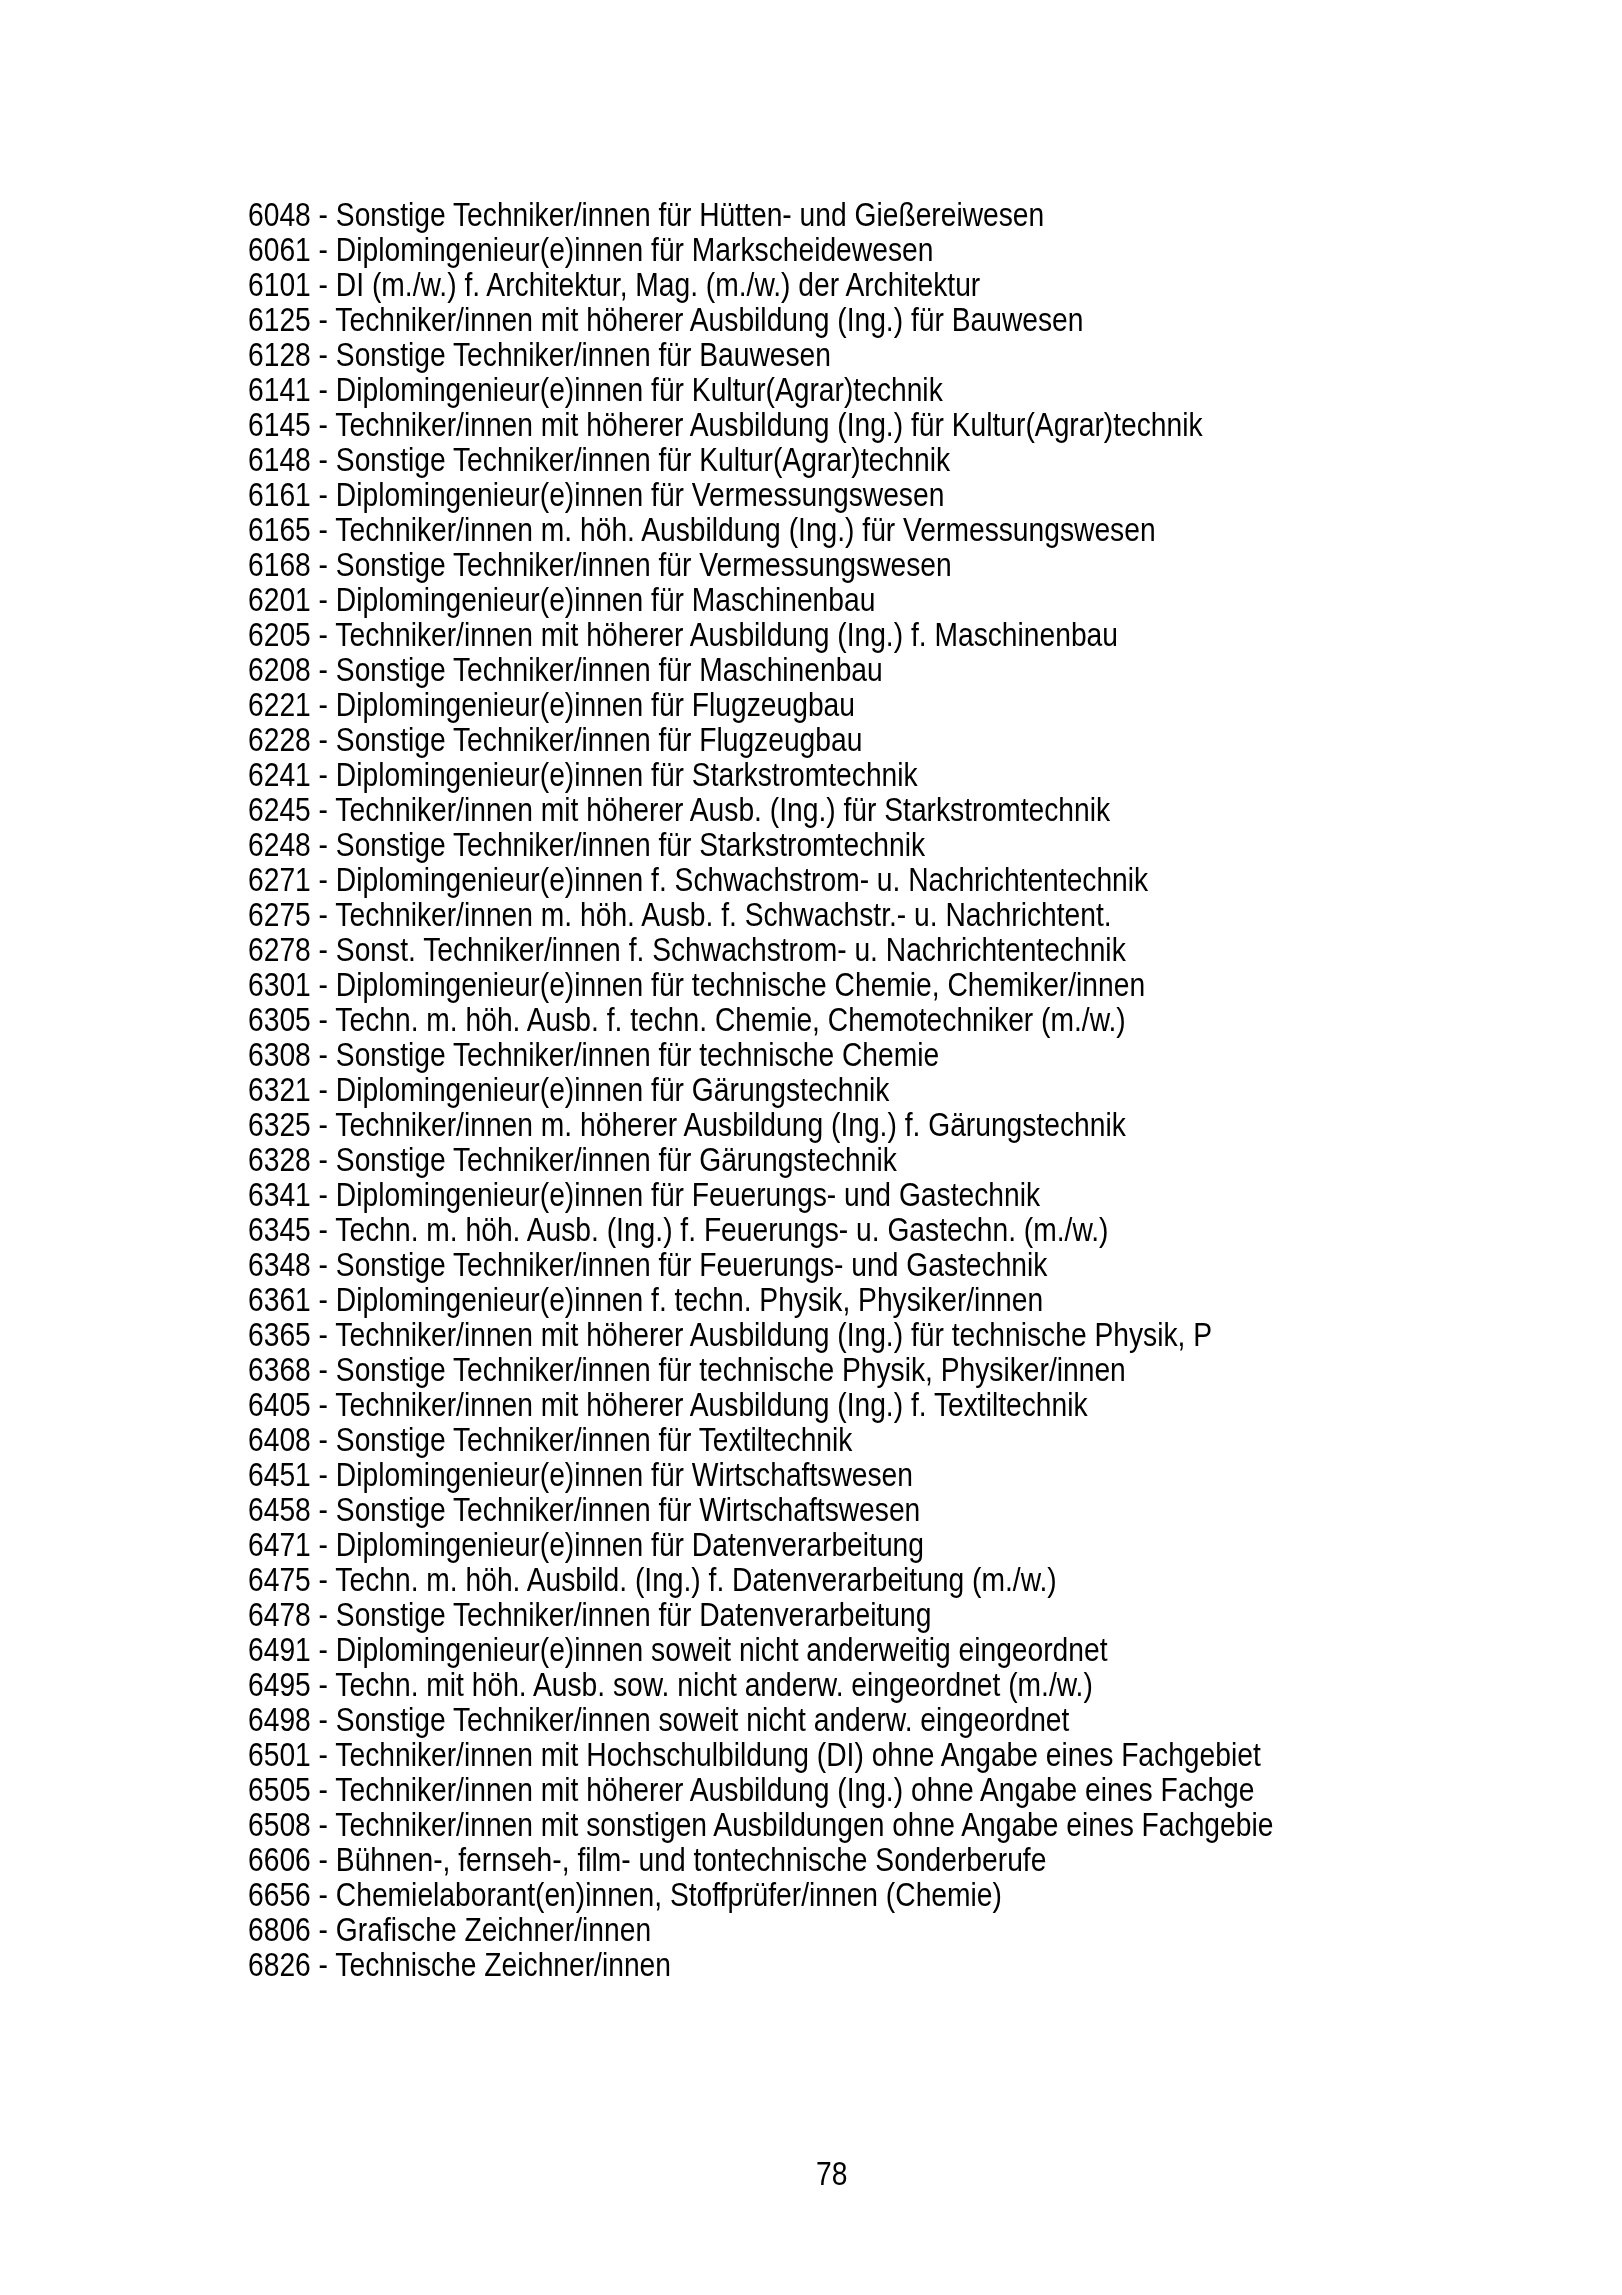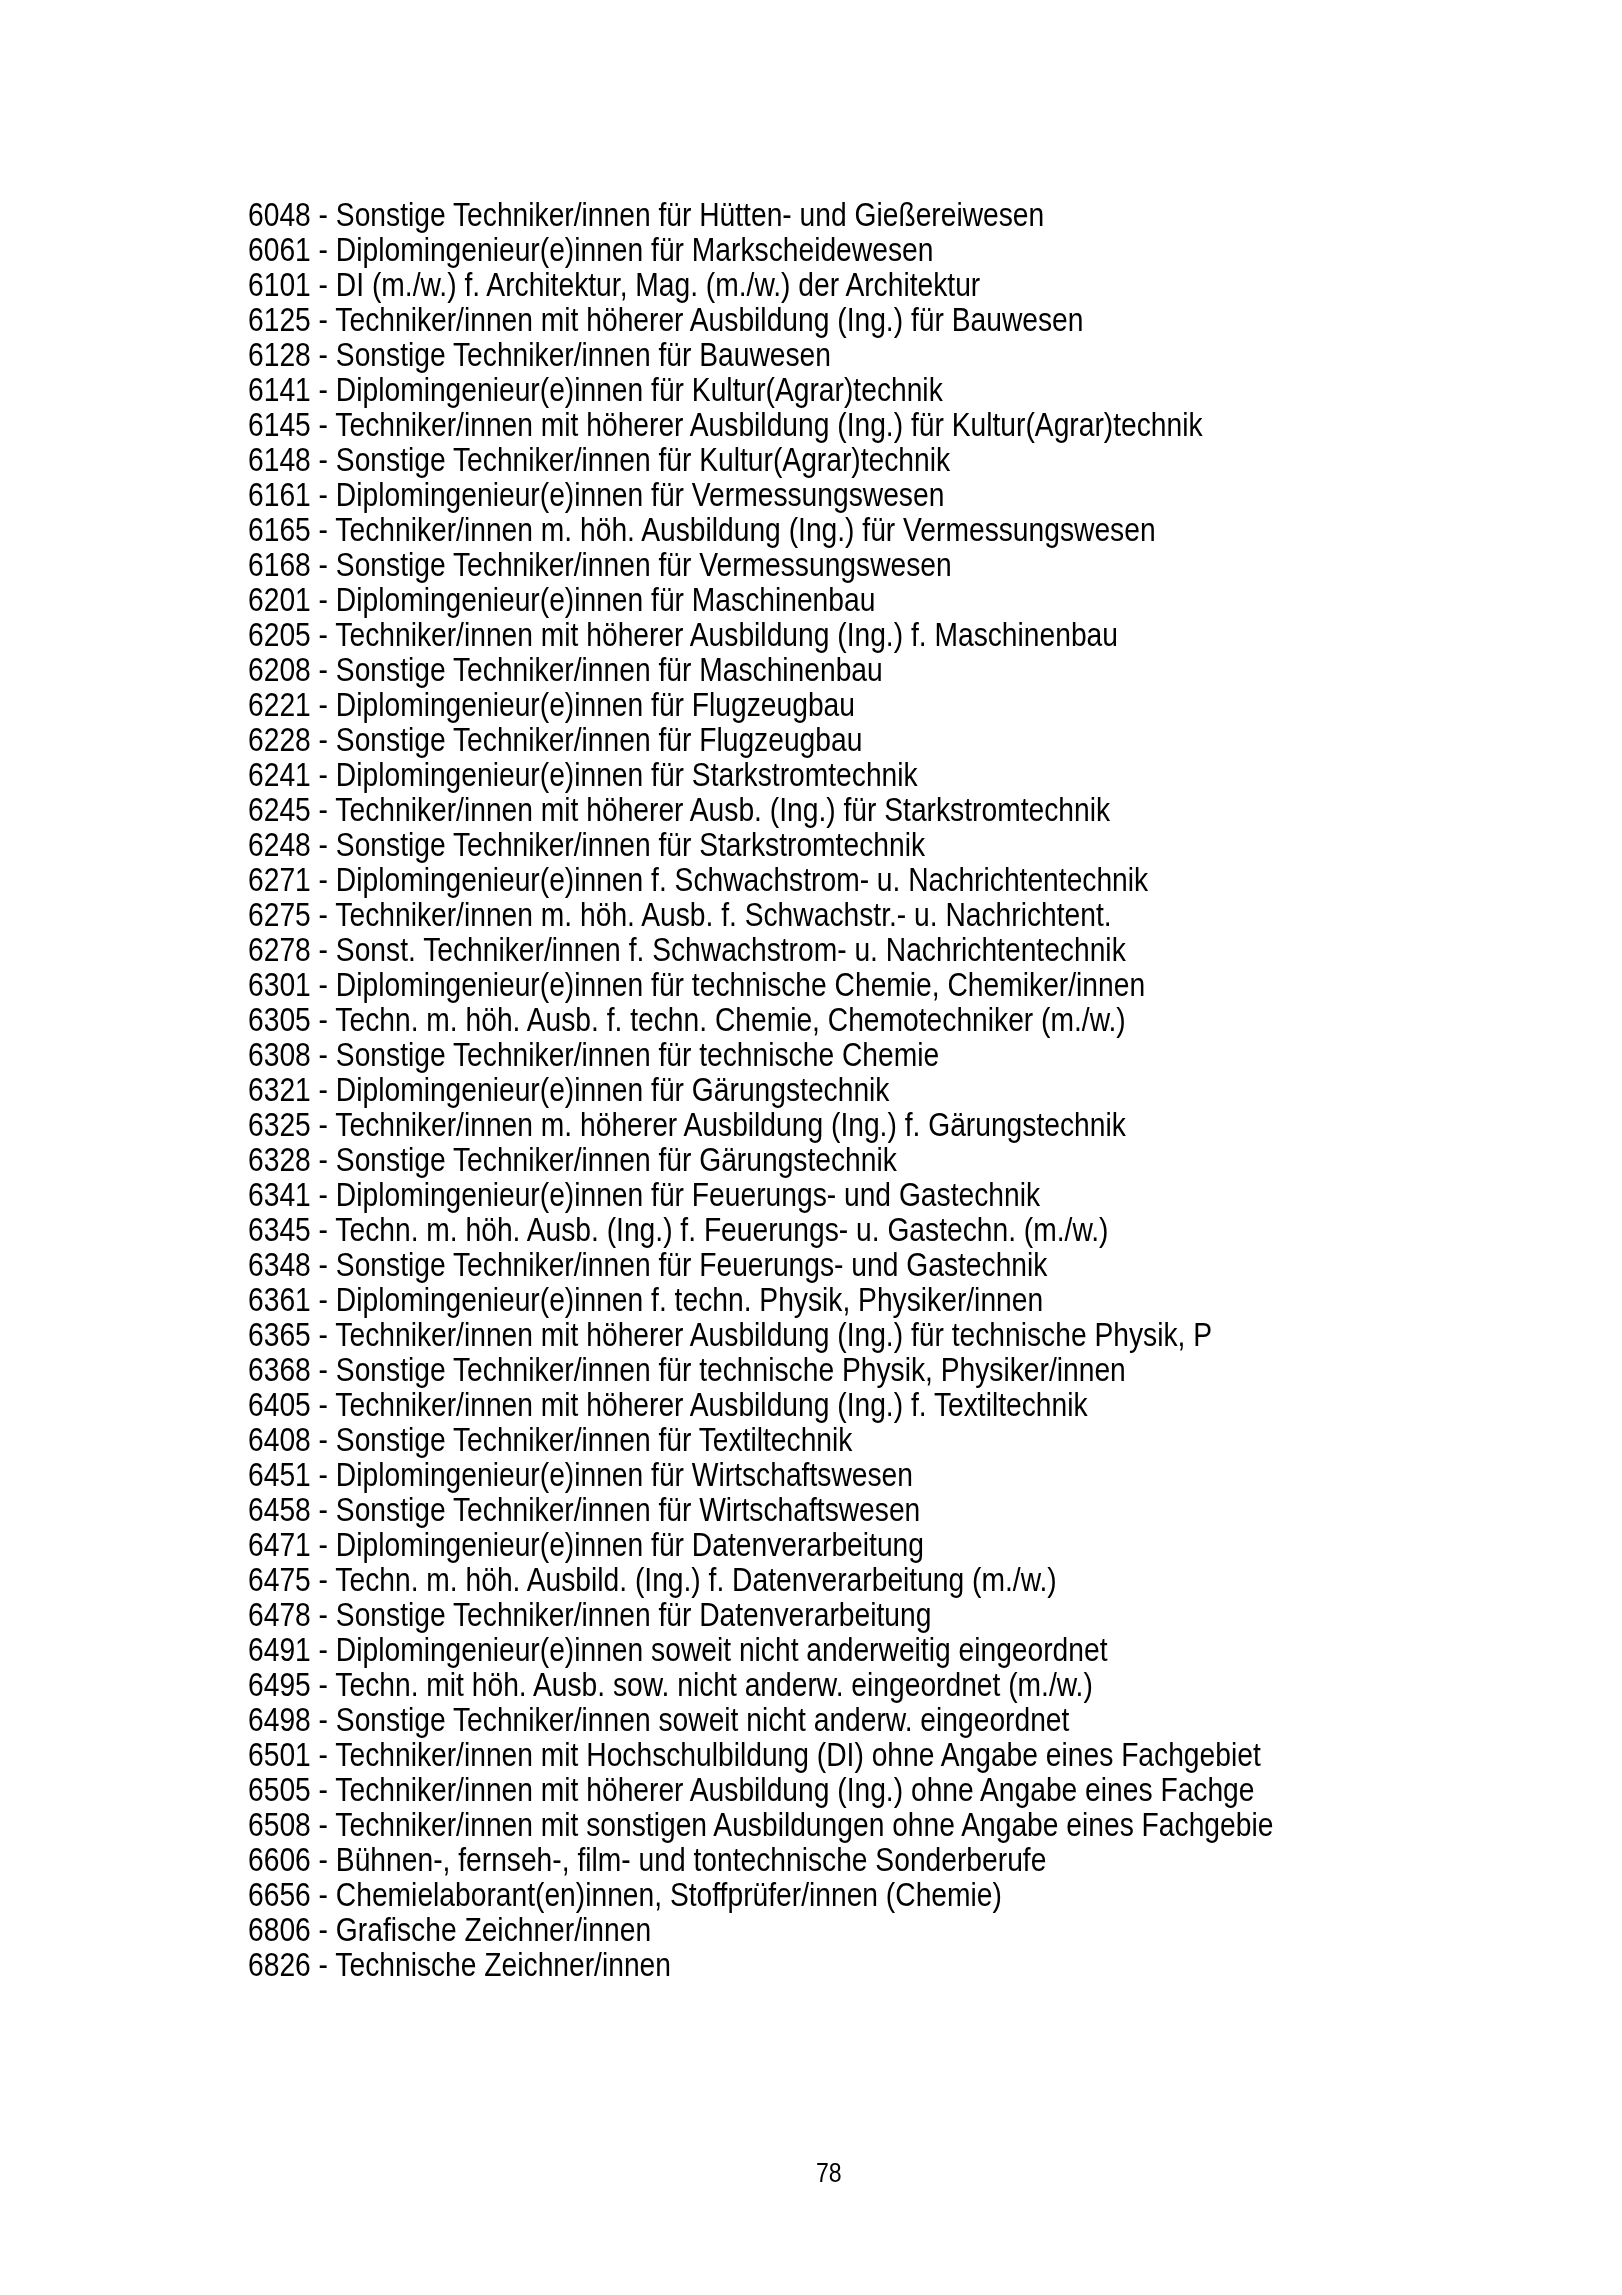--- a/index.html
+++ b/index.html
@@ -31,21 +31,21 @@
   
   .squeeze {
     display: inline-block;
     transform: scaleX(0.855);
     transform-origin: 0 50%;
   }
   .pagenum {
     position: absolute;
     left: 816px;
     top: 2156px;
-    font-size: 27px;
+    font-size: 33px;
     line-height: 35px;
     white-space: nowrap;
   }
 </style>
 </head>
 <body>
 
 <div class="page">
   <div class="codelist">
       <div class="line"><span class="squeeze"><span>6048</span><span> - </span><span>Sonstige Techniker/innen für Hütten- und Gießereiwesen</span></span></div>

